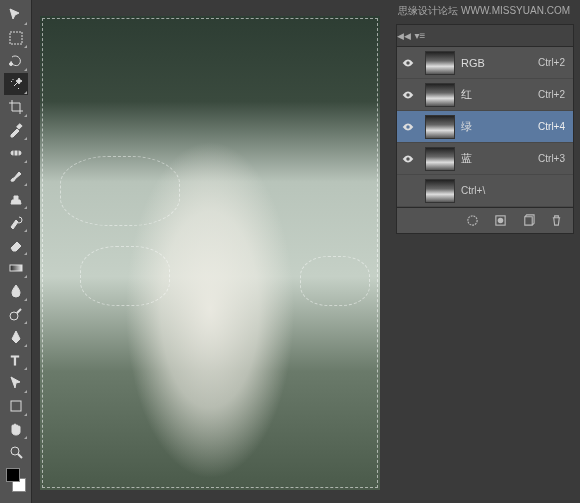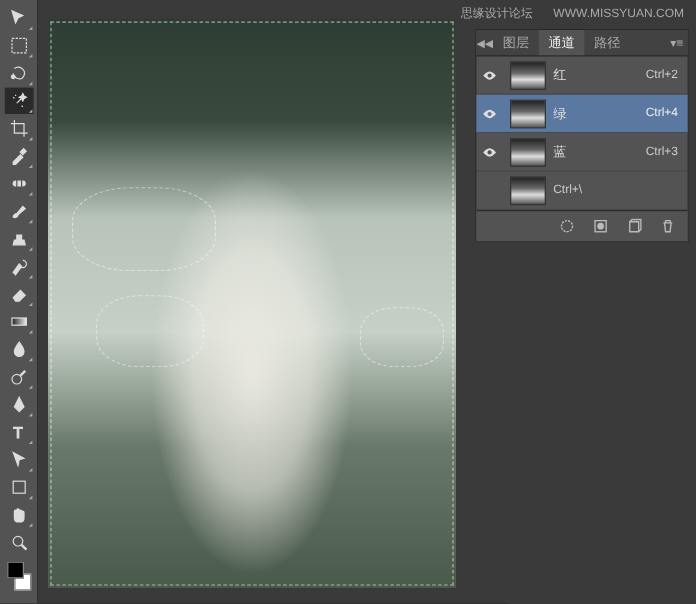--- a/index.html
+++ b/index.html
@@ -1,18 +1,18 @@
 <!DOCTYPE html>
 <html><head>
 <meta charset="utf-8">
 <style>
 *{margin:0;padding:0;box-sizing:border-box;font-family:"Microsoft YaHei",sans-serif;user-select:none}
 body{background:#3a3a3a;width:580px;height:503px;overflow:hidden;position:relative}
 .watermark{position:absolute;top:4px;right:10px;color:#888;font-size:11px;z-index:100}
-.watermark span{color:#aaa;margin-left:14px;font-size:10px}
+.watermark span{color:#aaa;margin-left:0;font-size:10px}
 
 
 .toolbar{position:absolute;left:0;top:0;width:32px;height:503px;background:#535353;border-right:1px solid #2a2a2a;display:flex;flex-direction:column;align-items:center;padding-top:4px}
 .tool{width:24px;height:22px;display:flex;align-items:center;justify-content:center;color:#ddd;font-size:14px;cursor:pointer;margin-bottom:1px;position:relative}
 .tool.sel{background:#2a2a2a}
 .tool svg{width:16px;height:16px;fill:#ddd;stroke:#ddd}
 .tool-tri{position:absolute;bottom:1px;right:1px;width:0;height:0;border-left:3px solid transparent;border-bottom:3px solid #aaa}
 .swatches{margin-top:4px;position:relative;width:24px;height:24px}
 .swatch-fg{position:absolute;top:0;left:2px;width:14px;height:14px;background:#000;border:1px solid #888;z-index:2}
 .swatch-bg{position:absolute;bottom:0;right:2px;width:14px;height:14px;background:#fff;border:1px solid #888}
@@ -200,29 +200,35 @@
   <div class="img-placeholder">
     <div class="sel-b1"></div>
       <div class="sel-b2"></div>
       <div class="sel-b3"></div>
   </div>
 </div>
 
 <div class="panel">
   <div class="panel-head">
     <div class="collapse">◀◀</div>
-    <div class="tabs">
-      <div class="tab">图层</div>
-      <div class="tab active">通道</div>
-      <div class="tab">路径</div>
-    </div>
     <div class="menu-btn">▾≡</div>
   </div>
 
   <div class="channels">
+    <div class="ch-row">
+      <div class="ch-eye">
+          <svg viewBox="0 0 16 16">
+            <path d="M8 4c3 0 6 4 6 4s-3 4-6 4-6-4-6-4 3-4 6-4z" fill="#ddd"></path>
+            <circle cx="8" cy="8" r="2" fill="#535353"></circle>
+          </svg>
+        </div>
+      <div class="ch-thumb"></div>
+      <div class="ch-name">RGB</div>
+      <div class="ch-short">Ctrl+2</div>
+    </div>
     <div class="ch-row">
       <div class="ch-eye">
           <svg viewBox="0 0 16 16">
             <path d="M8 4c3 0 6 4 6 4s-3 4-6 4-6-4-6-4 3-4 6-4z" fill="#ddd"></path>
             <circle cx="8" cy="8" r="2" fill="#535353"></circle>
           </svg>
         </div>
       <div class="ch-thumb"></div>
       <div class="ch-name">红</div>
       <div class="ch-short">Ctrl+2</div>

